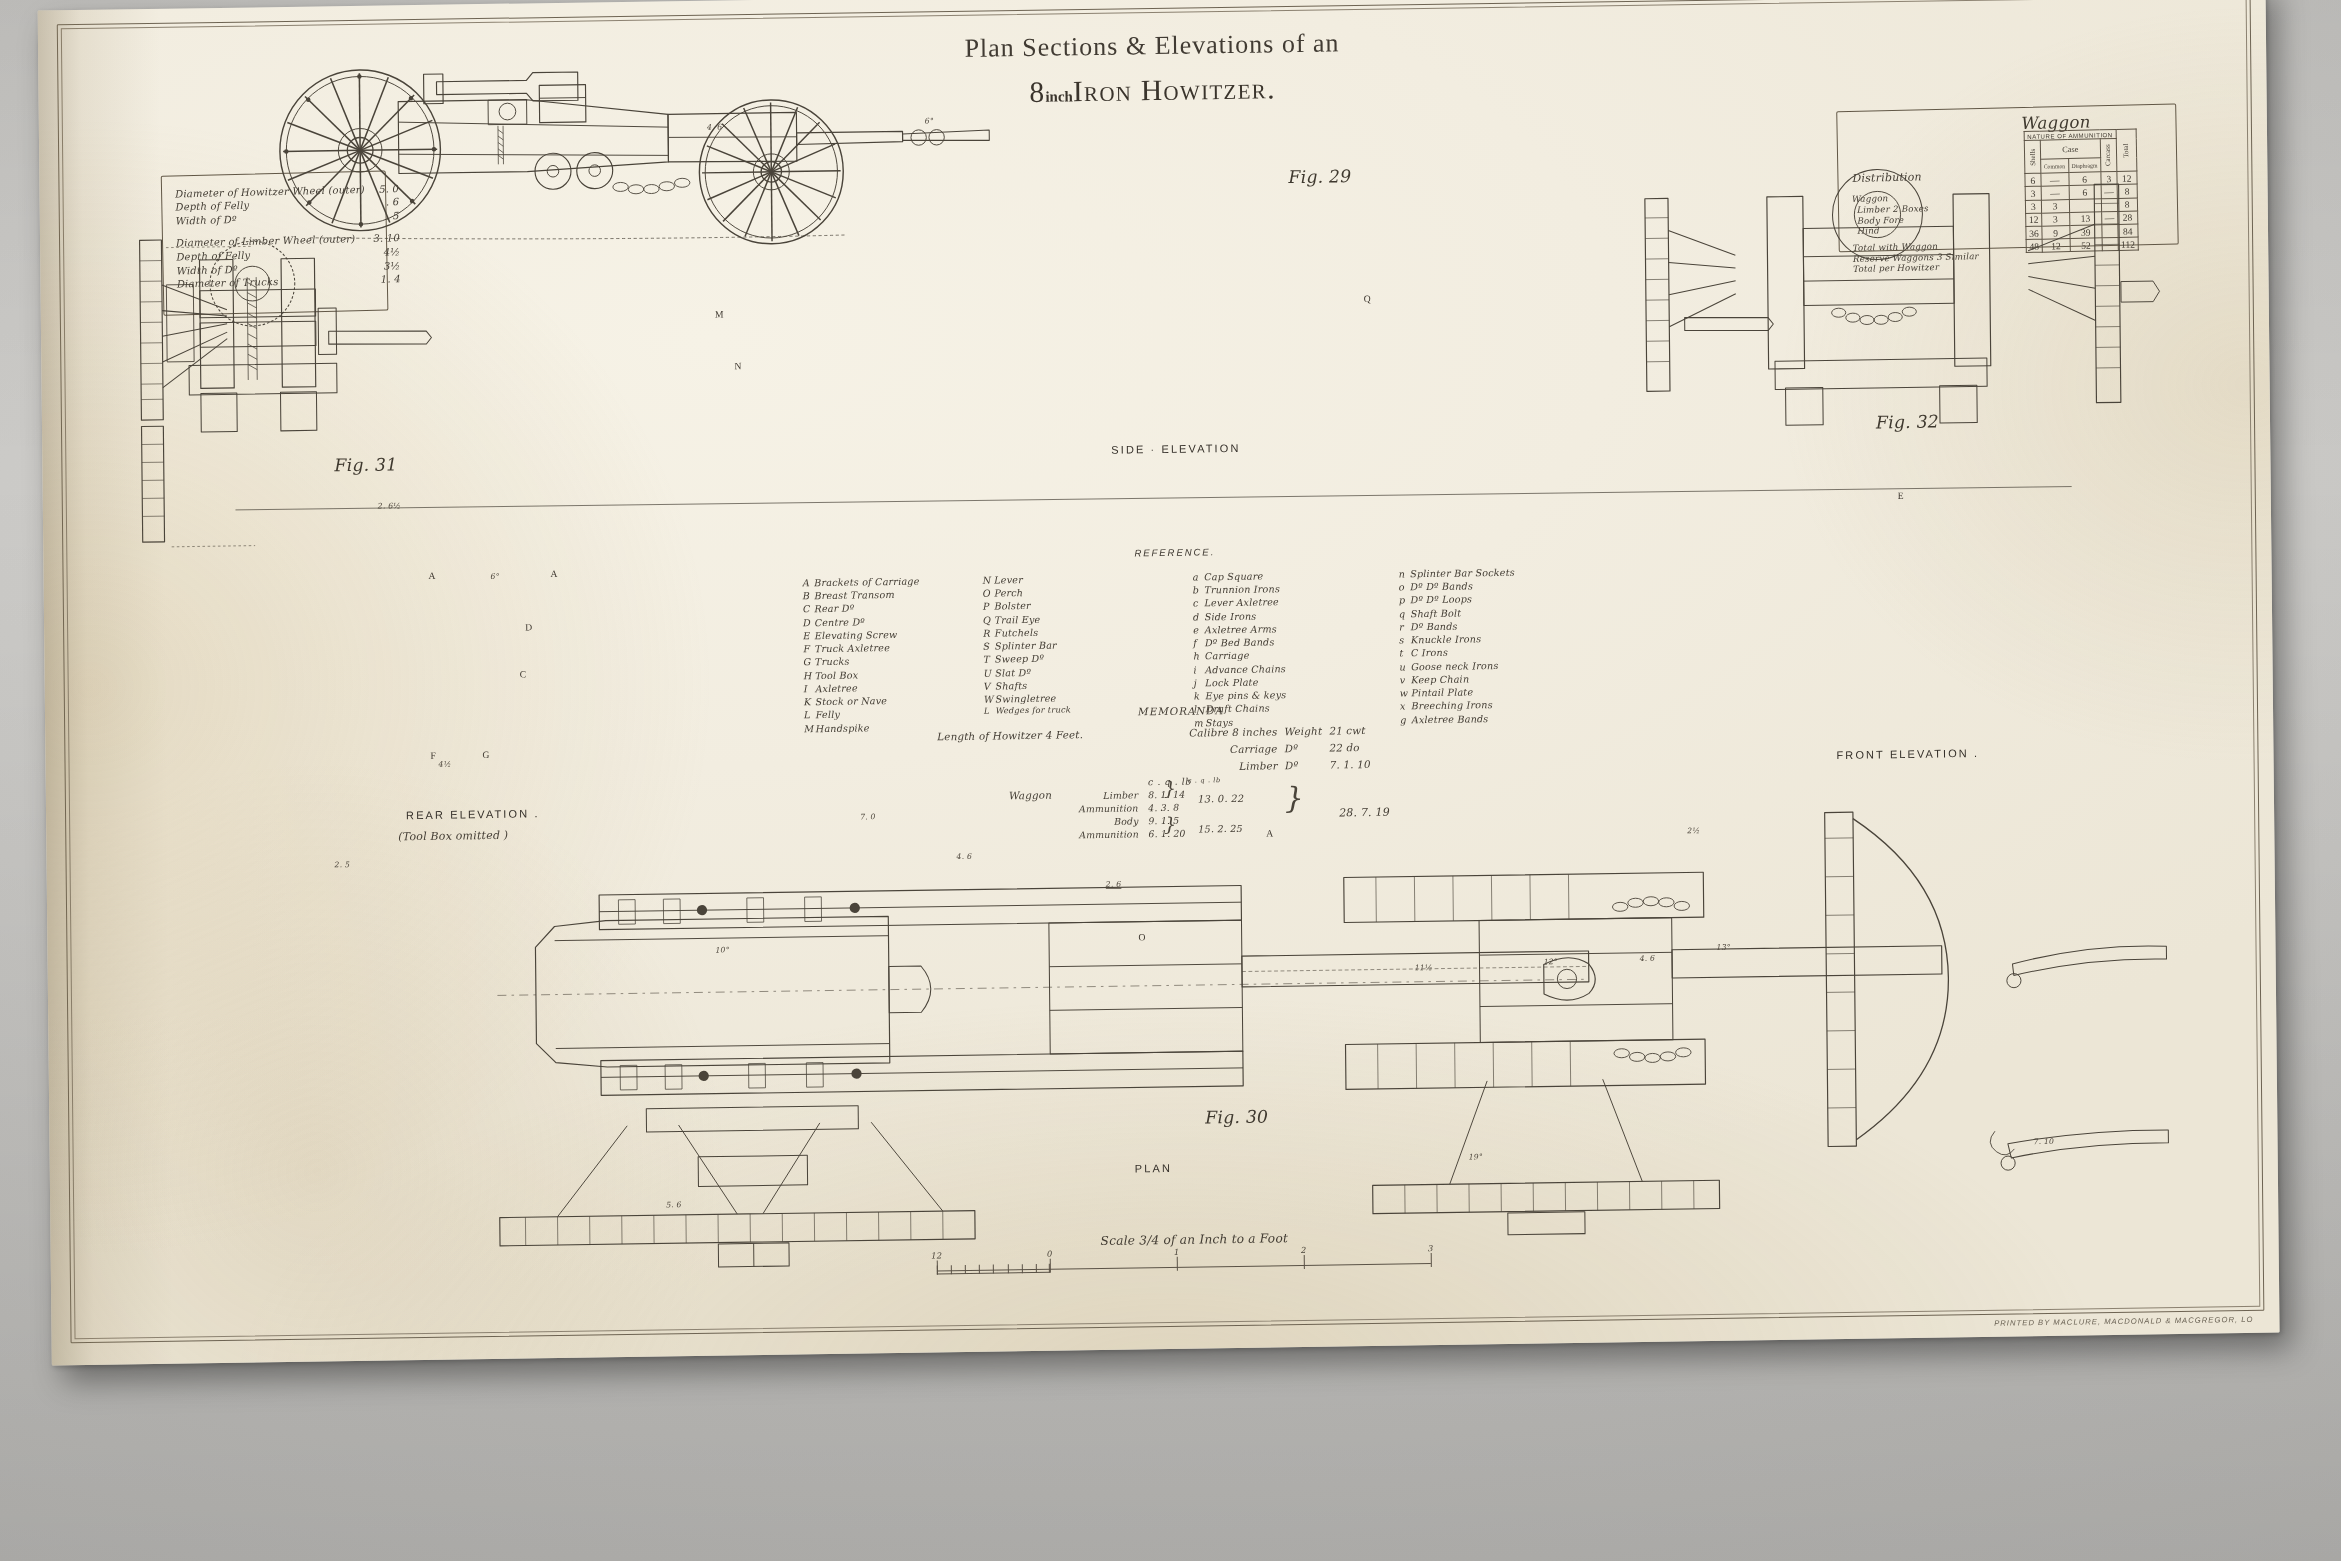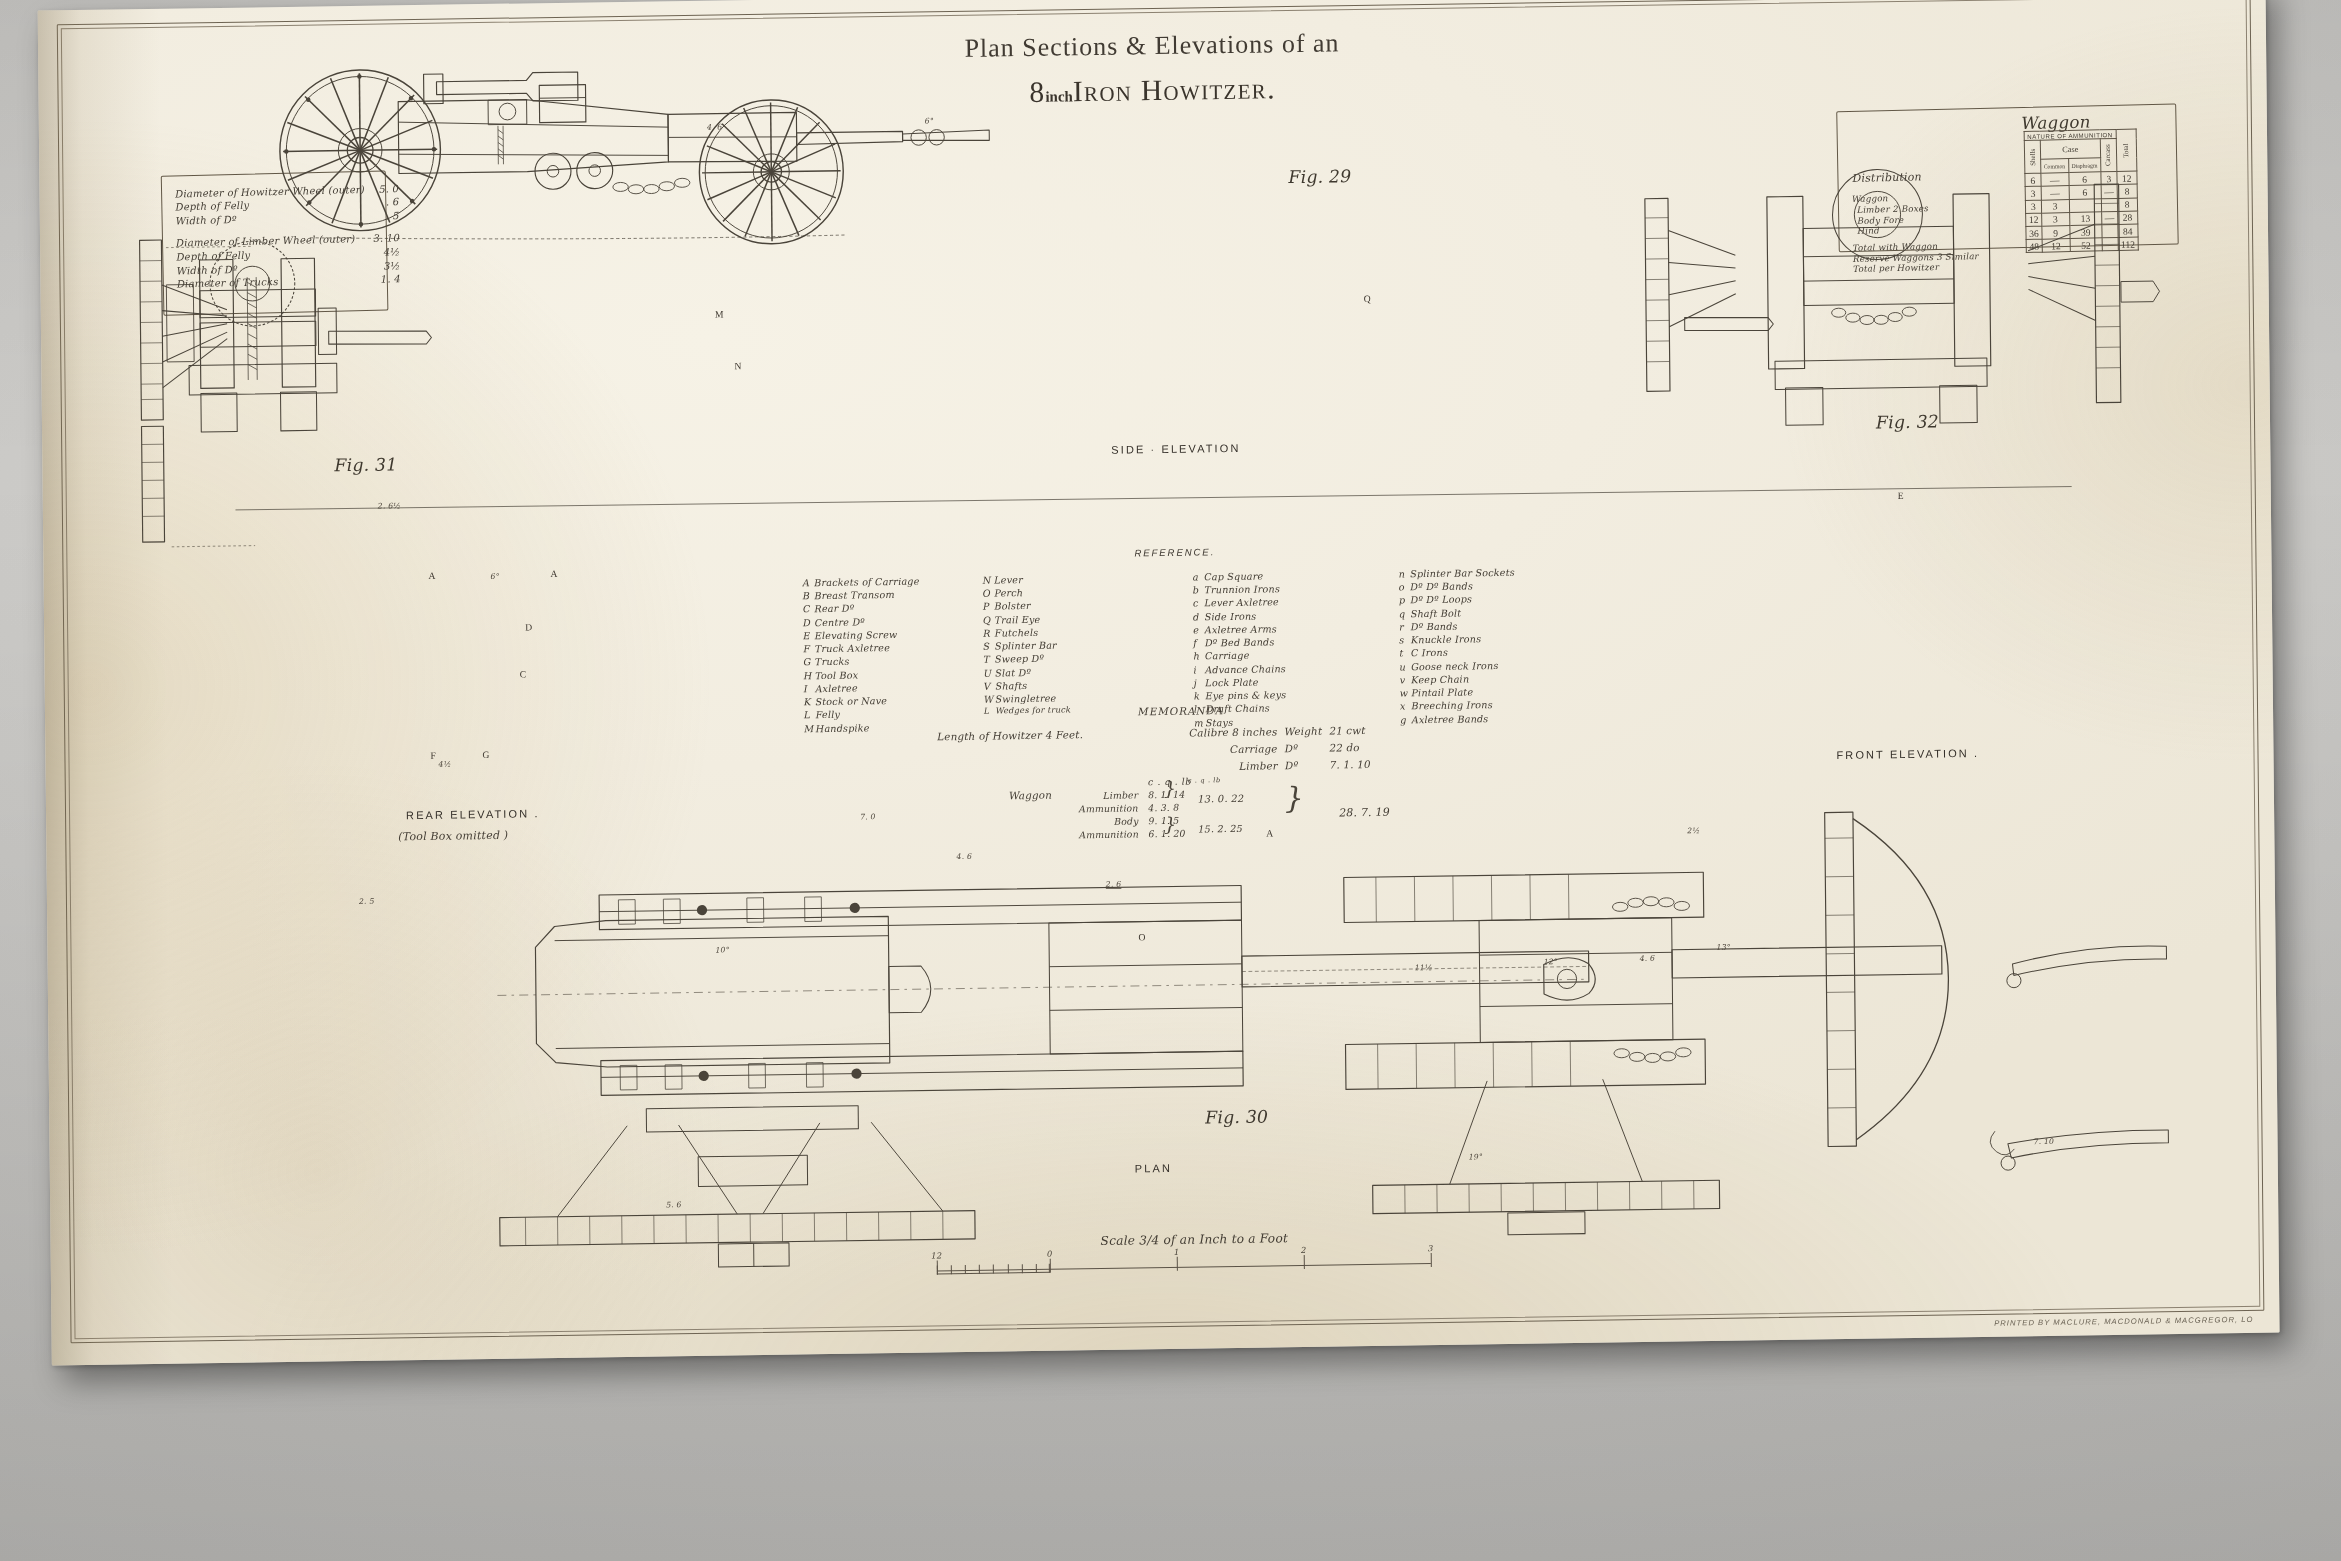--- a/index.html
+++ b/index.html
@@ -848,21 +848,21 @@
       <div class="scale-num script" style="left:367px">2</div>
       <div class="scale-num script" style="left:494px">3</div>
     </div>
   </div>
 
   <div class="dim-note script" style="left:668px; top:122px;">4. 6</div>
   <div class="dim-note script" style="left:886px; top:119px;">6°</div>
   <div class="dim-note script" style="left:335px;  top:496px;">2. 6½</div>
   <div class="dim-note script" style="left:447px;  top:568px;">6°</div>
   <div class="dim-note script" style="left:393px;  top:755px;">4½</div>
-  <div class="dim-note script" style="left:312px;  top:854px;margin-top:37px;">2. 5</div>
+  <div class="dim-note script" style="left:288px;  top:854px;">2. 5</div>
   <div class="dim-note script" style="left:814px; top:814px;">7. 0</div>
   <div class="dim-note script" style="left:910px; top:855px;">4. 6</div>
   <div class="dim-note script" style="left:1059px; top:885px;text-decoration:underline;">2. 6</div>
   <div class="dim-note script" style="left:616px;  top:1199px;">5. 6</div>
   <div class="dim-note script" style="left:1984px; top:1156px;">7. 10</div>
   <div class="dim-note script" style="left:1367px; top:973px;">11½</div>
   <div class="dim-note script" style="left:1496px; top:969px;">12°</div>
   <div class="dim-note script" style="left:1419px; top:1163px;">19°</div>
   <div class="dim-note script" style="left:1592px; top:967px;">4. 6</div>
   <div class="dim-note script" style="left:1669px; top:957px;">13°</div>

